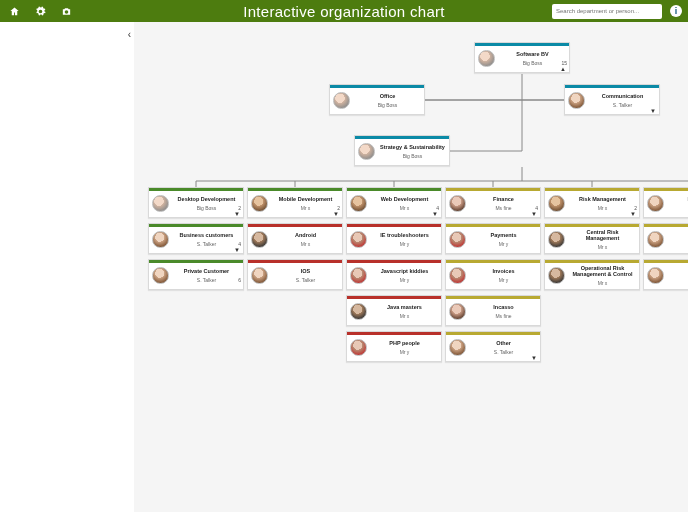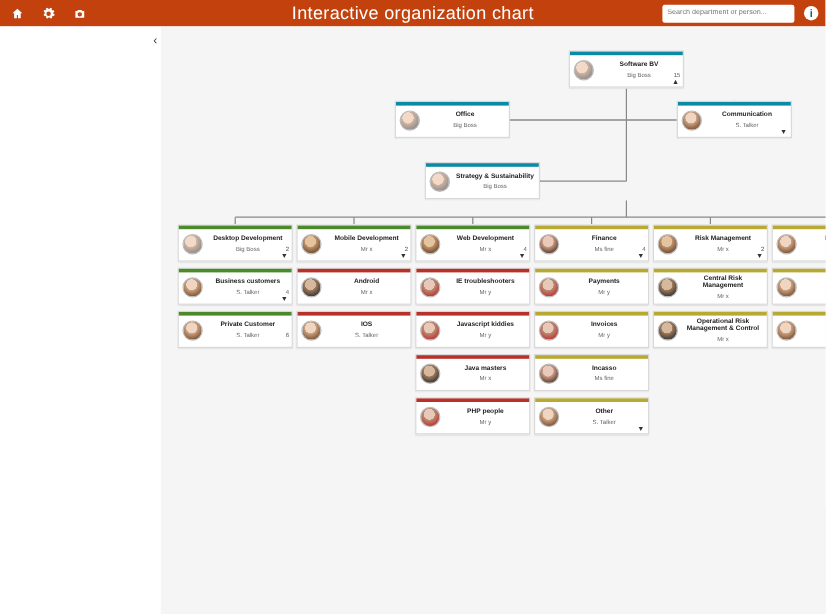--- a/index.html
+++ b/index.html
@@ -1,18 +1,18 @@
 <!DOCTYPE html>
 <html><head>
 <meta charset="utf-8">
 <style>
   * { box-sizing: border-box; margin: 0; padding: 0; }
   html, body { width: 688px; height: 512px; font-family: Arial, Helvetica, sans-serif; background: #fff; overflow: hidden; }
   
-  .topbar { width: 688px; height: 22px; background: #c2410c; display: flex; align-items: center; color: #fff; position: relative; }
+  .topbar { width: 688px; height: 22px; background: #4d7c0f; display: flex; align-items: center; color: #fff; position: relative; }
   .topbar .left-icons { display: flex; gap: 14px; padding-left: 8px; }
   .topbar .icon { width: 12px; height: 12px; display: inline-flex; align-items: center; justify-content: center; cursor: pointer; }
   .topbar .title { position: absolute; left: 0; right: 0; text-align: center; font-size: 15px; font-weight: 400; pointer-events: none; letter-spacing: .3px; }
   .topbar .right { position: absolute; right: 6px; display: flex; align-items: center; gap: 8px; }
   .topbar input { width: 110px; height: 15px; font-size: 6px; padding: 0 4px; border: none; border-radius: 2px; outline: none; background: #fff; }
   .info-btn { width: 12px; height: 12px; border-radius: 50%; background: #fff; color: #135b7c; font-size: 9px; font-weight: bold; display: flex; align-items: center; justify-content: center; cursor: pointer; }
 
   
   .main { position: absolute; top: 22px; left: 0; right: 0; bottom: 0; }
   .sidebar { position: absolute; top: 0; left: 0; width: 134px; height: 100%; background: #fff; }

